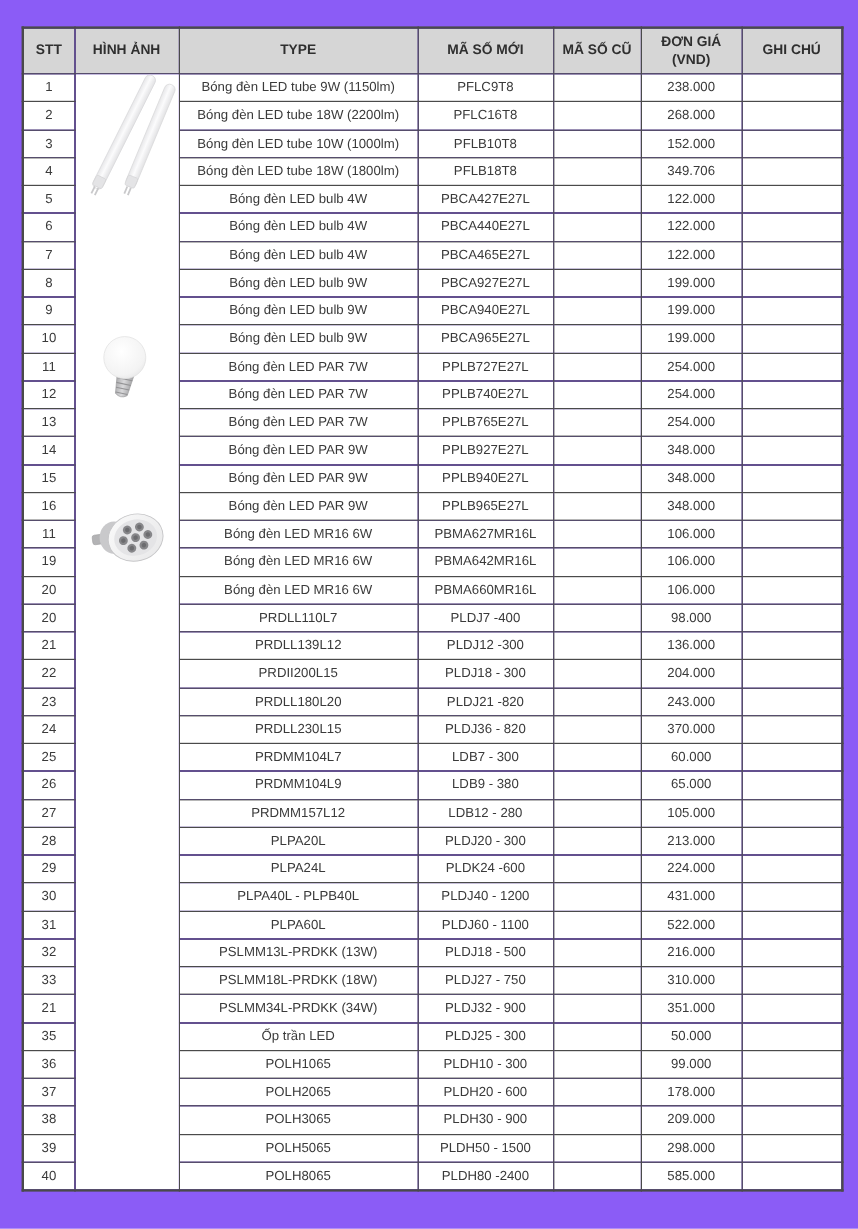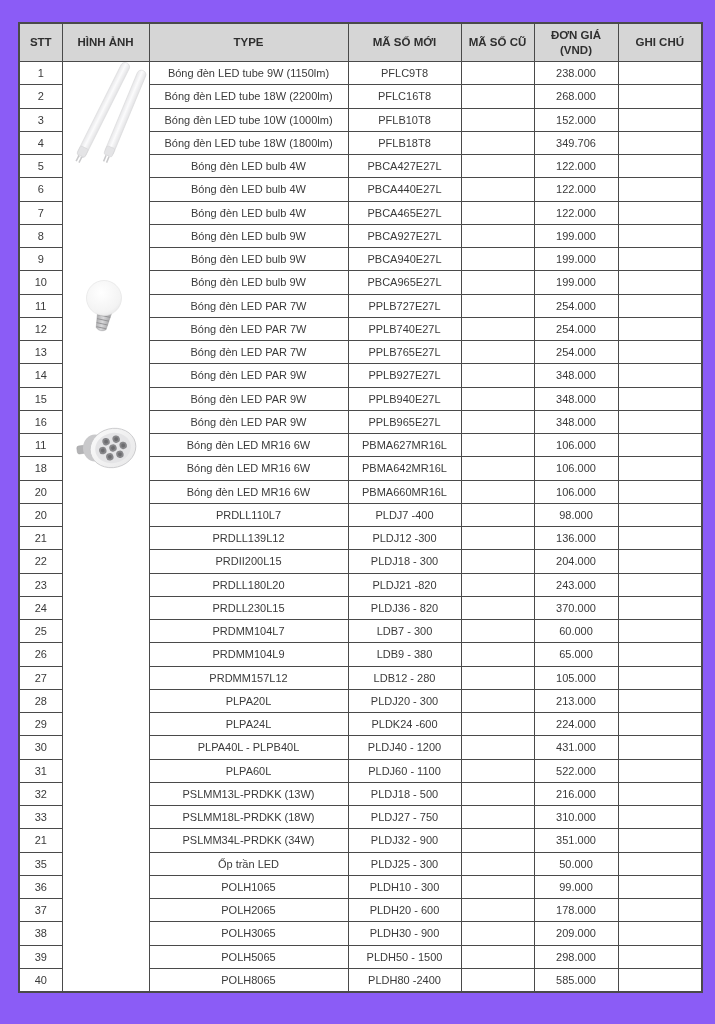--- a/index.html
+++ b/index.html
@@ -276,21 +276,21 @@
         </tr>
         <tr>
           <td>11</td>
           <td>Bóng đèn LED MR16 6W</td>
           <td>PBMA627MR16L</td>
           <td></td>
           <td>106.000</td>
           <td></td>
         </tr>
         <tr>
-          <td>18</td>
+          <td>19</td>
           <td>Bóng đèn LED MR16 6W</td>
           <td>PBMA642MR16L</td>
           <td></td>
           <td>106.000</td>
           <td></td>
         </tr>
         <tr>
           <td>20</td>
           <td>Bóng đèn LED MR16 6W</td>
           <td>PBMA660MR16L</td>

